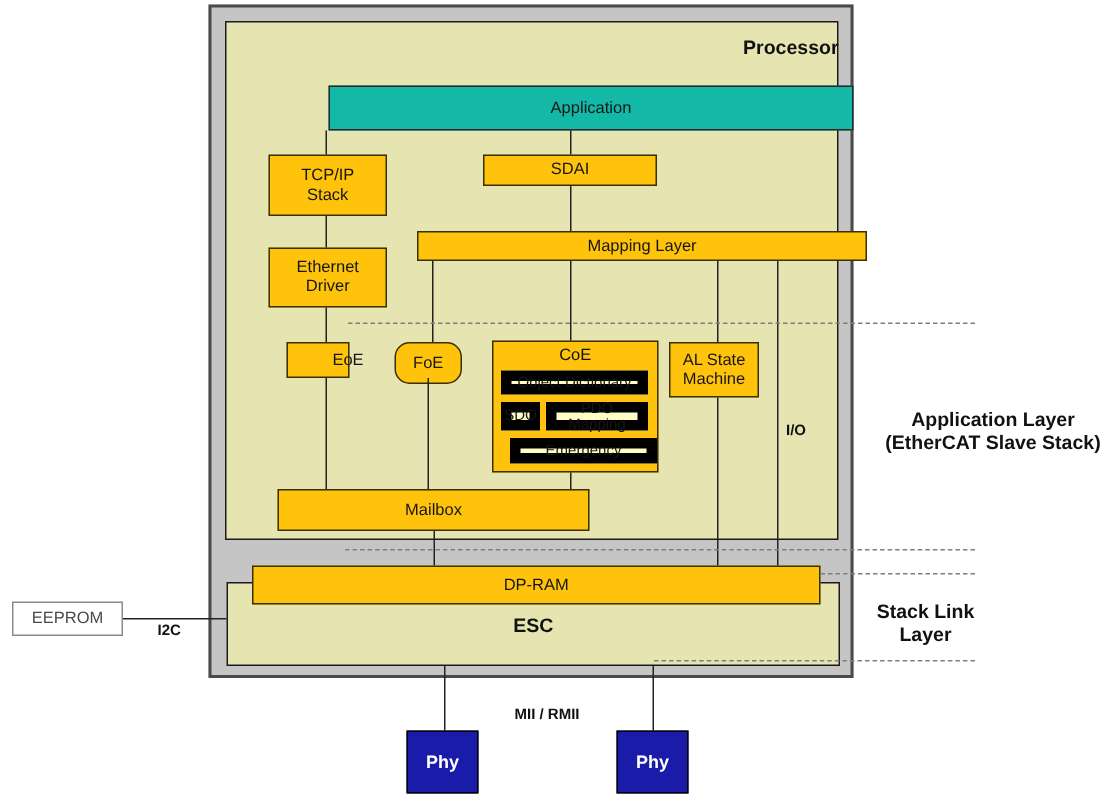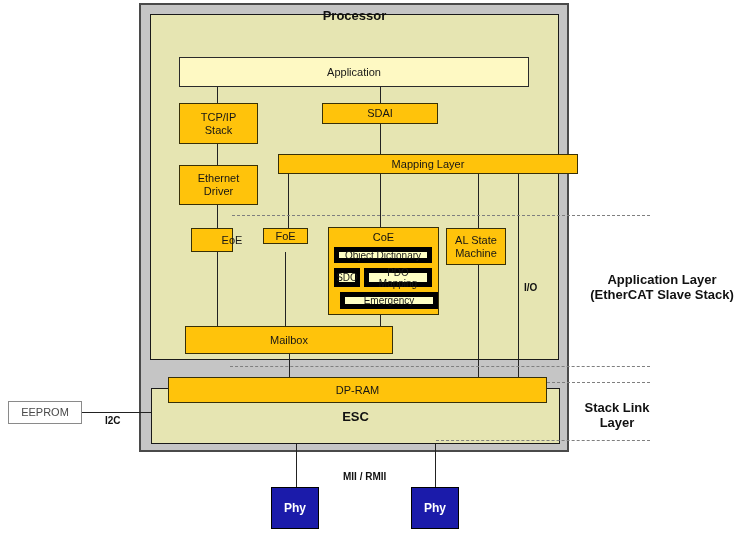--- a/index.html
+++ b/index.html
@@ -11,22 +11,22 @@
   .abs{position:absolute;box-sizing:border-box;}
   .box{
     position:absolute;box-sizing:border-box;
     display:flex;align-items:center;justify-content:center;
     text-align:center;font-size:11px;line-height:13px;
     white-space:pre-line;color:#161616;
   }
   .frame{background:#c5c5c5;border:2px solid #4a4a4a;}
   .board{background:#e6e5b2;border:1px solid #1a1a1a;}
   .module{background:#ffc30b;border:1px solid #373008;}
-  .appbar{background:#fef9c3;border:1px solid #2a2a2a;}
-  .subbox{background:#ffffc5;border:5px solid #000000;font-size:10px;line-height:11px;}
+  .appbar{background:#14b8a6;border:1px solid #2a2a2a;margin-left:40px;}
+  .subbox{background:#ffffc5;border:7px solid #000000;font-size:10px;line-height:11px;}
   .phy{background:#1b1baa;border:1px solid #000;color:#fff;font-weight:bold;font-size:12px;}
   .eeprom{background:#ffffff;border:1px solid #8a8a8a;color:#4a4a4a;}
   .vline{position:absolute;width:1px;background:#222;}
   .hline{position:absolute;height:1px;background:#222;}
   .dash{position:absolute;height:0;border-top:1px dashed #7f7f7f;}
   .title{
     position:absolute;text-align:center;font-weight:bold;
     font-size:13px;color:#111;
   }
   .sidelabel{
@@ -39,41 +39,41 @@
   }
 </style>
 </head>
 <body>
 
 <div class="stage">
 
   <div class="abs frame" style="left:139px;top:3px;width:430px;height:449px;"></div>
 
   <div class="abs board" style="left:150px;top:14px;width:409px;height:346px;"></div>
-  <div class="title" style="left:150px;top:8px;width:409px;">Processor</div>
+  <div class="title" style="left:150px;top:24px;width:409px;text-align:right;">Processor</div>
 
   <div class="abs board" style="left:151px;top:388px;width:409px;height:56px;"></div>
   <div class="title" style="left:151px;top:409px;width:409px;font-size:13px;">ESC</div>
 
   <div class="box module" style="left:168px;top:377px;width:379px;height:26px;text-align:center;">DP-RAM</div>
 
   <div class="box appbar" style="left:179px;top:57px;width:350px;height:30px;">Application</div>
 
   <div class="box module" style="left:179px;top:103px;width:79px;height:41px;">TCP/IP
 Stack</div>
 
   <div class="box module" style="left:322px;top:103px;width:116px;height:21px;">SDAI</div>
 
   <div class="box module" style="left:278px;top:154px;width:300px;height:20px;">Mapping Layer</div>
 
   <div class="box module" style="left:179px;top:165px;width:79px;height:40px;">Ethernet
 Driver</div>
 
   <div class="box module" style="left:191px;top:228px;width:32px;height:24px;padding-left:40px;">EoE</div>
-  <div class="box module" style="left:263px;top:228px;width:45px;height:16px;">FoE</div>
+  <div class="box module" style="left:263px;top:228px;width:45px;height:28px;border-radius:10px;">FoE</div>
 
   <div class="abs module" style="left:328px;top:227px;width:111px;height:88px;"></div>
   <div class="title" style="left:328px;top:231px;width:111px;font-size:11px;font-weight:normal;">CoE</div>
   <div class="box subbox" style="left:334px;top:247px;width:98px;height:16px;">Object Dictionary</div>
   <div class="box subbox" style="left:334px;top:268px;width:26px;height:19px;">SDO</div>
   <div class="box subbox" style="left:364px;top:268px;width:68px;height:19px;">PDO Mapping</div>
   <div class="box subbox" style="left:340px;top:292px;width:98px;height:17px;text-align:right;">Emergency</div>
 
   <div class="box module" style="left:446px;top:228px;width:60px;height:37px;">AL State
 Machine</div>

